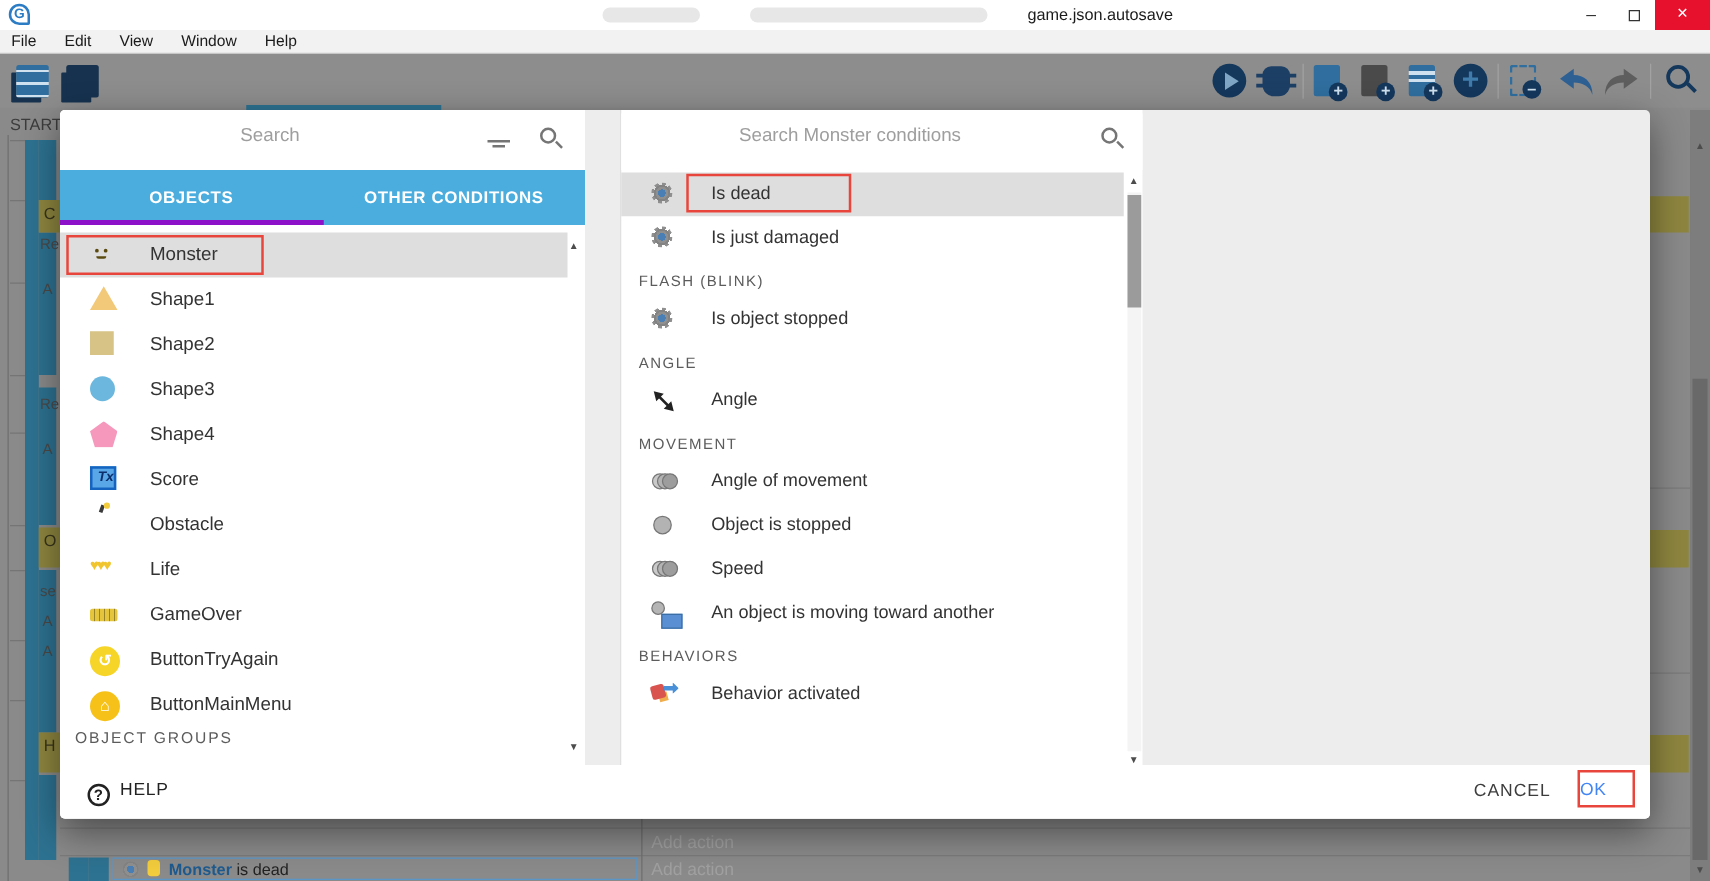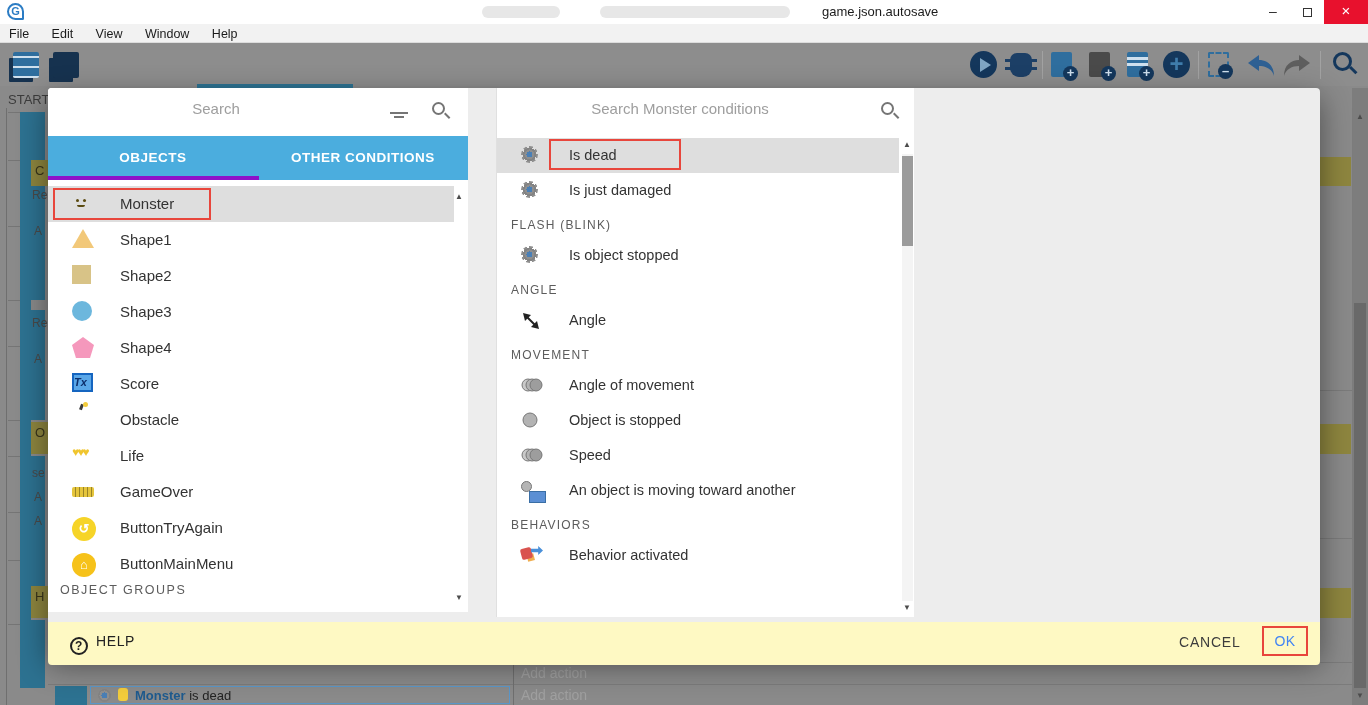--- a/index.html
+++ b/index.html
@@ -60,21 +60,21 @@
   
   .app-scroll { position:absolute; left:1352px; top:88px; width:16px; height:617px; background:#7d7d7d; }
   .app-scroll .thumb { position:absolute; left:2px; top:215px; width:12px; height:385px; background:#696969; }
   .arr { position:absolute; font-size:8px; color:#4c4c4c; }
 
   
   .dialog { position:absolute; left:48px; top:88px; width:1272px; height:567px; background:#ededed; border-radius:4px; box-shadow:0 10px 30px rgba(0,0,0,.45); }
   .panel-left { position:absolute; left:0; top:0; width:420px; height:524px; background:#fff; border-radius:4px 0 0 0; }
   .panel-mid { position:absolute; left:420px; top:0; width:418px; height:529px; background:#fff; border-left:1px solid #e0e0e0;margin-left:28px; }
   .panel-right { position:absolute; left:838px; top:0; width:434px; height:524px; background:#ededed; border-radius:0 4px 0 0; }
-  .dlg-footer { position:absolute; left:0; top:524px; width:1272px; height:43px; background:#fef9c3; border-radius:0 0 4px 4px;margin-top:10px; }
+  .dlg-footer { position:absolute; left:0; top:524px; width:1272px; height:43px; background:#ffffff; border-radius:0 0 4px 4px; }
 
   
   .searchrow { position:absolute; left:0; top:0; height:48px; width:100%; background:#fff; border-radius:4px 4px 0 0; }
   .search-input { position:absolute; left:18px; top:12px; width:300px; border:0; outline:0; font-size:15px; color:#444; background:transparent; font-family:"Liberation Sans",sans-serif;text-align:center; }
   .search-input::placeholder { color:#9e9e9e; opacity:1; }
   .mag-icon { position:absolute; top:14px; width:13px; height:13px; border:2px solid #757575; border-radius:50%; }
   .mag-icon::after { content:''; position:absolute; left:10px; top:10px; width:2px; height:7px; background:#757575; transform:rotate(-45deg); transform-origin:top left; }
   .tune-icon { position:absolute; left:342px; top:24px; width:18px; height:2px; background:#757575; }
   .tune-icon::after { content:''; position:absolute; left:4px; top:4px; width:10px; height:2px; background:#757575; }
 
@@ -93,21 +93,21 @@
   .groups-header { position:absolute; left:12px; top:495px; font-size:12.5px; color:#5c5c5c; letter-spacing:1.5px; }
 
   
   .monster-icon { width:18px; height:22px; background:#f2cc3c; border-radius:5px 5px 4px 4px; position:relative; }
   .monster-icon::before { content:''; position:absolute; left:4px; top:6px; width:3px; height:3px; background:#5a4a10; border-radius:50%; box-shadow:7px 0 0 #5a4a10; }
   .monster-icon::after { content:''; position:absolute; left:5px; top:12px; width:8px; height:2px; background:#5a4a10; border-radius:0 0 3px 3px; }
   .tri-icon { width:0; height:0; border-left:11px solid transparent; border-right:11px solid transparent; border-bottom:19px solid #f2c879; }
   .sq-icon { width:19px; height:19px; background:#d8c387; }
   .circ-icon { width:20px; height:20px; background:#6cb7dd; border-radius:50%; }
   .pent-icon { width:22px; height:21px; background:#f598bc; clip-path:polygon(50% 0,100% 38%,82% 100%,18% 100%,0 38%); }
-  .score-icon { width:21px; height:19px; background:#5aa7e8; border:2px solid #1565c0; color:#0d2f6b; font-weight:bold; font-size:11px; text-align:left; line-height:14px; font-style:italic; }
+  .score-icon { width:21px; height:19px; background:#5aa7e8; border:2px solid #1565c0; color:#0d2f6b; font-weight:bold; font-size:11px; text-align:right; line-height:14px; font-style:italic; }
   .bomb-icon { width:16px; height:16px; background:#1c1c1c; border-radius:50%; position:relative; margin-top:5px; }
   .bomb-icon::before { content:''; position:absolute; left:8px; top:-5px; width:3px; height:6px; background:#3a3a3a; transform:rotate(20deg); }
   .bomb-icon::after { content:''; position:absolute; left:11px; top:-7px; width:5px; height:5px; background:#f2cc3c; border-radius:50%; }
   .life-icon { color:#f0c52e; font-size:12px; letter-spacing:-2px; }
   .gameover-icon { width:22px; height:10px; margin-top:6px; background:repeating-linear-gradient(90deg,#e5c53c 0 3px,#9a8426 3px 4px); border-radius:2px; }
   .ybtn-icon { width:24px; height:24px; background:#f6d428; border-radius:50%; color:#fff; font-size:13px; text-align:center; line-height:23px; font-weight:bold; }
   .ybtn-icon.home { background:#f6c21a; }
 
   
   .condlist { position:absolute; left:0; top:50px; width:418px; }
@@ -143,21 +143,21 @@
   .behavior-label { position:absolute; left:12px; top:90px; font-size:11px; color:#9a9a9a; }
   .behavior-value { position:absolute; left:12px; top:107px; width:412px; font-size:15px; color:#787878; border-bottom:1px dotted #9e9e9e; padding-bottom:9px; }
   .toggle { position:absolute; left:12px; top:160px; width:32px; height:13px; border-radius:7px; background:#bf9ba3; }
   .toggle .knob { position:absolute; left:-2px; top:-3px; width:19px; height:19px; border-radius:50%; background:#fafafa; box-shadow:0 1px 3px rgba(0,0,0,.4); }
   .invert-label { position:absolute; left:52px; top:158px; font-size:15px; color:#333; }
 
   
   .help-btn { position:absolute; left:22px; top:11px; font-size:14px; color:#222; letter-spacing:.6px; }
   .qmark { display:inline-block; width:18px; height:18px; border:2px solid #222; border-radius:50%; font-size:12px; font-weight:bold; text-align:center; line-height:15px; margin-right:8px; position:relative; top:4px; }
   .cancel-btn { position:absolute; left:1131px; top:12px; font-size:14px; color:#3c3c3c; letter-spacing:.8px; }
-  .ok-btn { position:absolute; left:1214px; top:4px; width:46px; height:30px; border:2px solid #e8463c; color:#4285f4; font-size:14px; letter-spacing:.5px; text-align:center; line-height:27px; }
+  .ok-btn { position:absolute; left:1214px; top:4px; width:46px; height:30px; border:2px solid #e8463c; color:#4285f4; font-size:14px; letter-spacing:.5px; line-height:27px; }
 
   .angle-svg, .circles-svg { display:block; }
 </style>
 </head>
 <body>
 
 <div class="stage">
 
   <div class="titlebar">
     <div class="logo">G</div>

